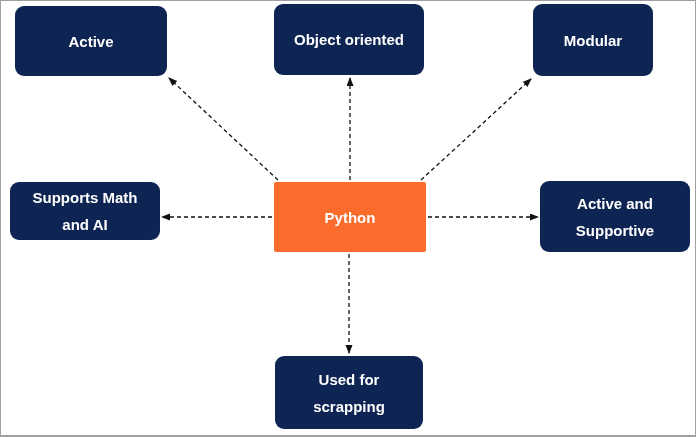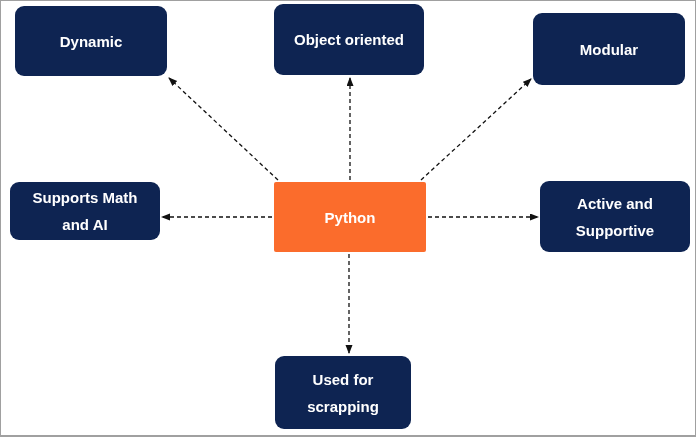--- a/index.html
+++ b/index.html
@@ -38,24 +38,24 @@
     border-radius:9px;
     padding:4px 8px;
   }
   .node.center{
     background:var(--center-bg);
     border-radius:2px;
   }
   
   .pos-top-left      {left:14px;  top:5px;   width:152px; height:70px;}
   .pos-top-center    {left:273px; top:3px;   width:150px; height:71px;}
-  .pos-top-right     {left:532px; top:12px;   width:152px; height:72px;}
+  .pos-top-right     {left:532px; top:3px;   width:120px; height:72px;}
   .pos-middle-left   {left:9px;   top:181px; width:150px; height:58px;}
   .pos-middle-right  {left:539px; top:180px; width:150px; height:71px;}
-  .pos-bottom-center {left:274px; top:355px; width:136px; height:73px;}
+  .pos-bottom-center {left:274px; top:355px; width:148px; height:73px;}
   .pos-center        {left:273px; top:181px; width:152px; height:70px;}
   svg.edges{
     position:absolute;
     left:0; top:0;
     width:696px; height:437px;
     pointer-events:none;
   }
   svg.edges line{
     stroke:var(--arrow);
     stroke-width:1.3;
@@ -75,21 +75,21 @@
       </marker>
     </defs>
     <line x1="277" y1="179" x2="168" y2="77" marker-end="url(#ah)"></line>
     <line x1="349" y1="179" x2="349" y2="77" marker-end="url(#ah)"></line>
     <line x1="420" y1="179" x2="530" y2="78" marker-end="url(#ah)"></line>
     <line x1="271" y1="216" x2="161" y2="216" marker-end="url(#ah)"></line>
     <line x1="427" y1="216" x2="537" y2="216" marker-end="url(#ah)"></line>
     <line x1="348" y1="253" x2="348" y2="352" marker-end="url(#ah)"></line>
   </svg>
 
-  <div class="node pos-top-left">Dynamic</div>
+  <div class="node pos-top-left">Active</div>
   <div class="node pos-top-center">Object oriented</div>
   <div class="node pos-top-right">Modular</div>
   <div class="node pos-middle-left">Supports Math and AI</div>
   <div class="node pos-middle-right">Active and Supportive</div>
   <div class="node pos-bottom-center">Used for scrapping</div>
 
   <div class="node center pos-center">Python</div>
 
 </div>
 

